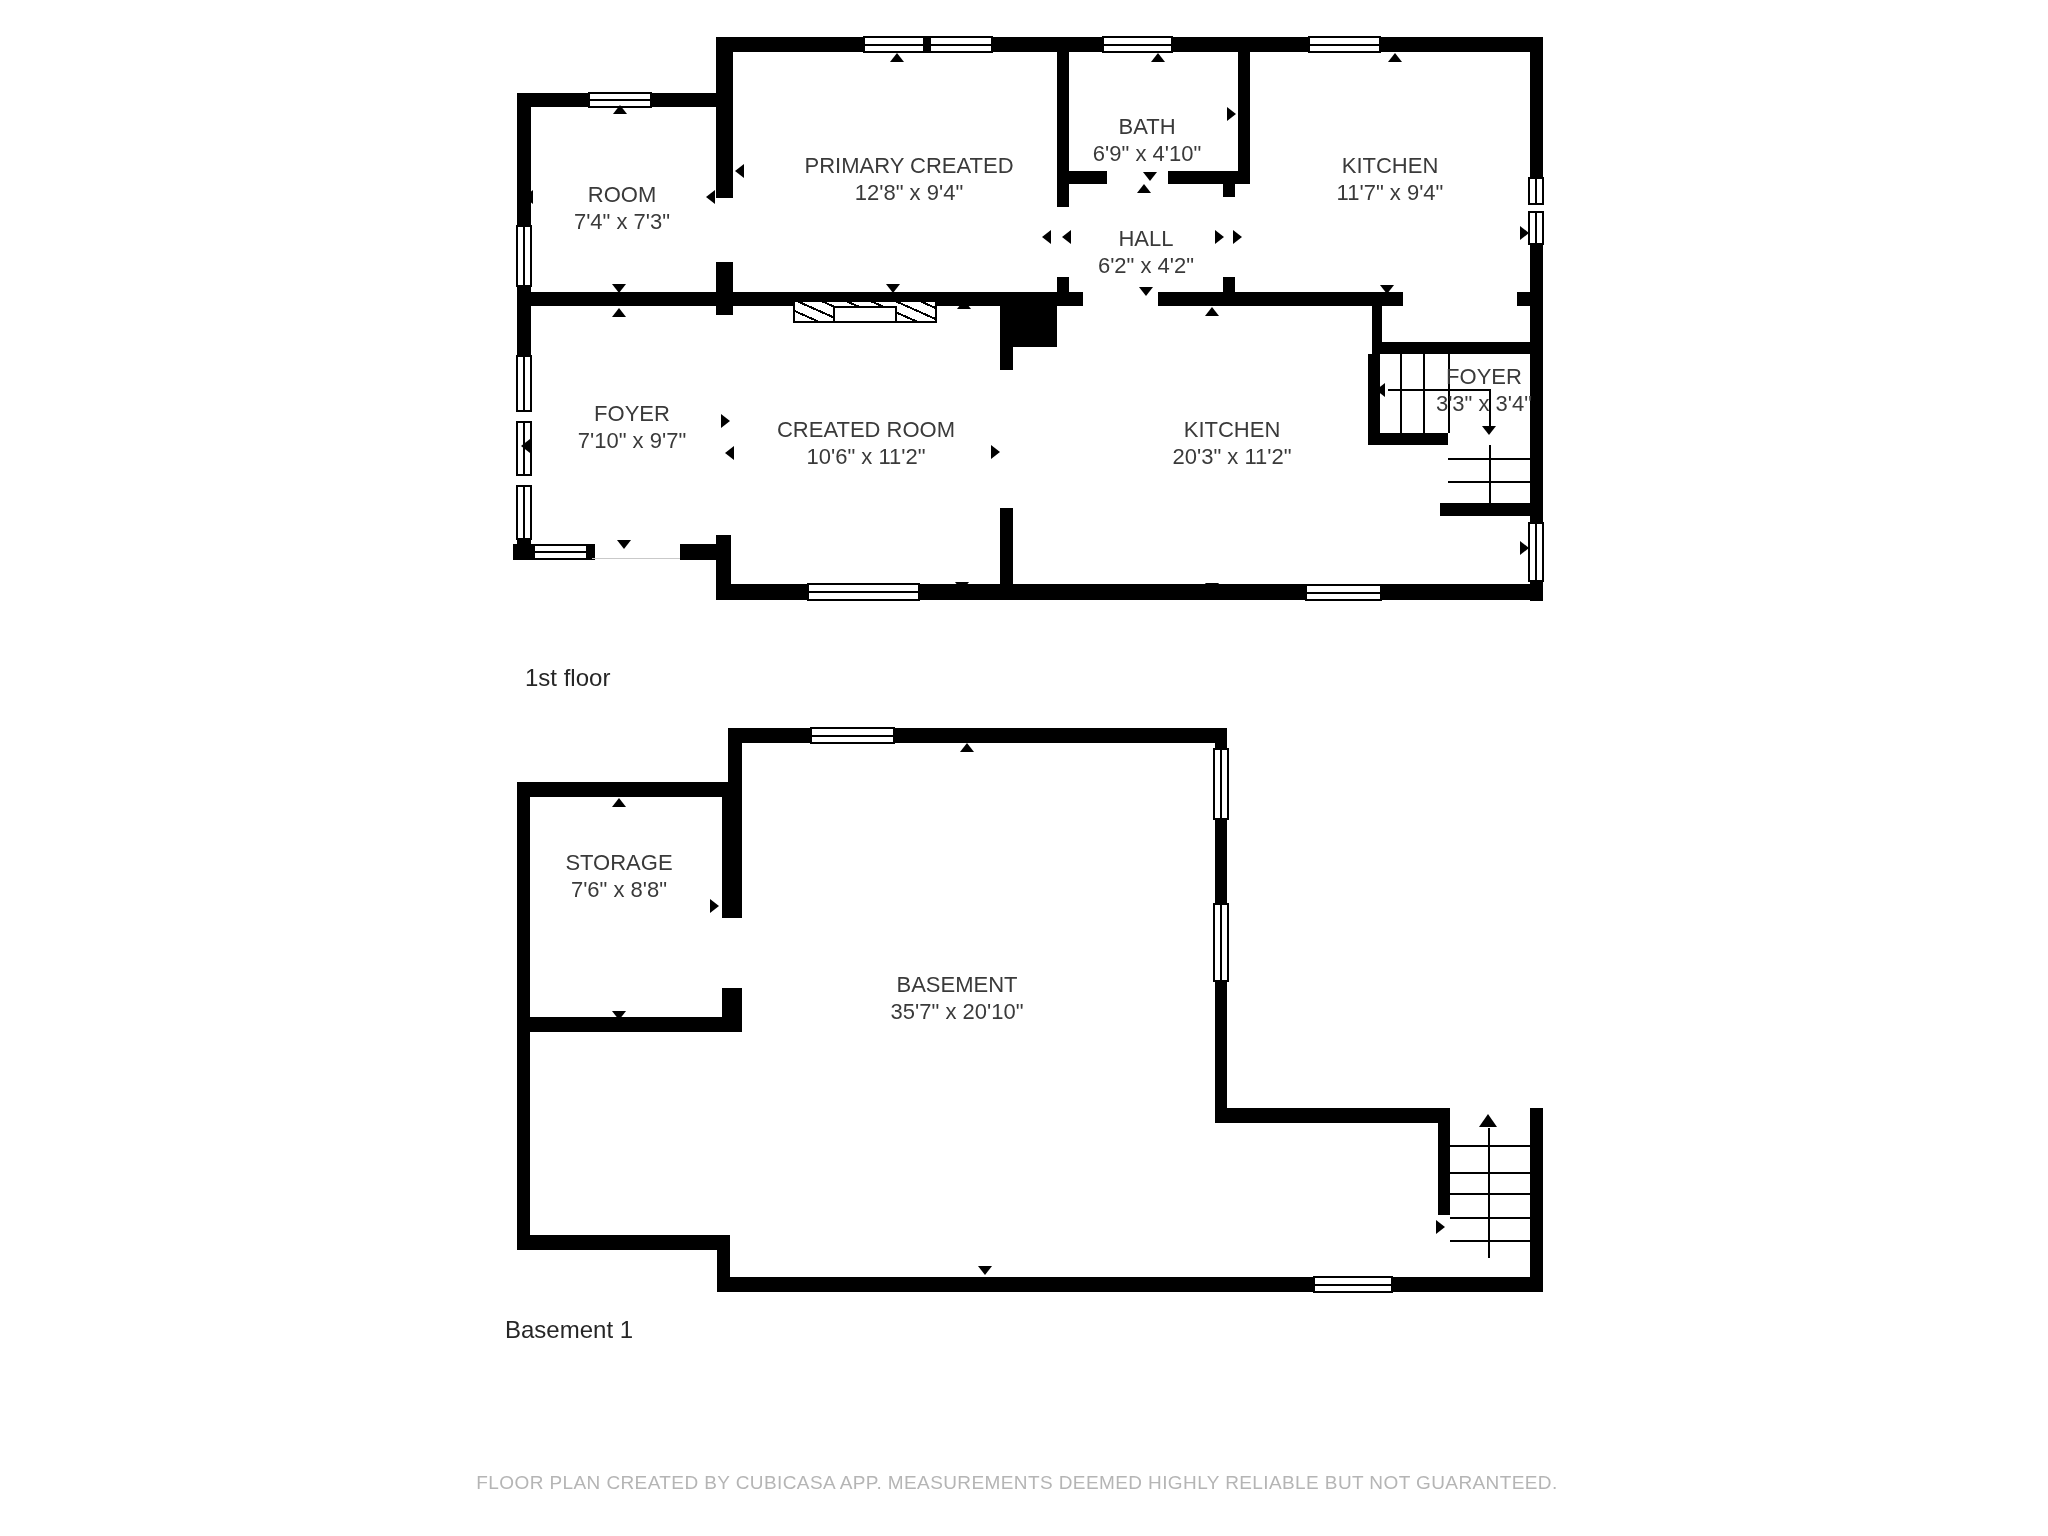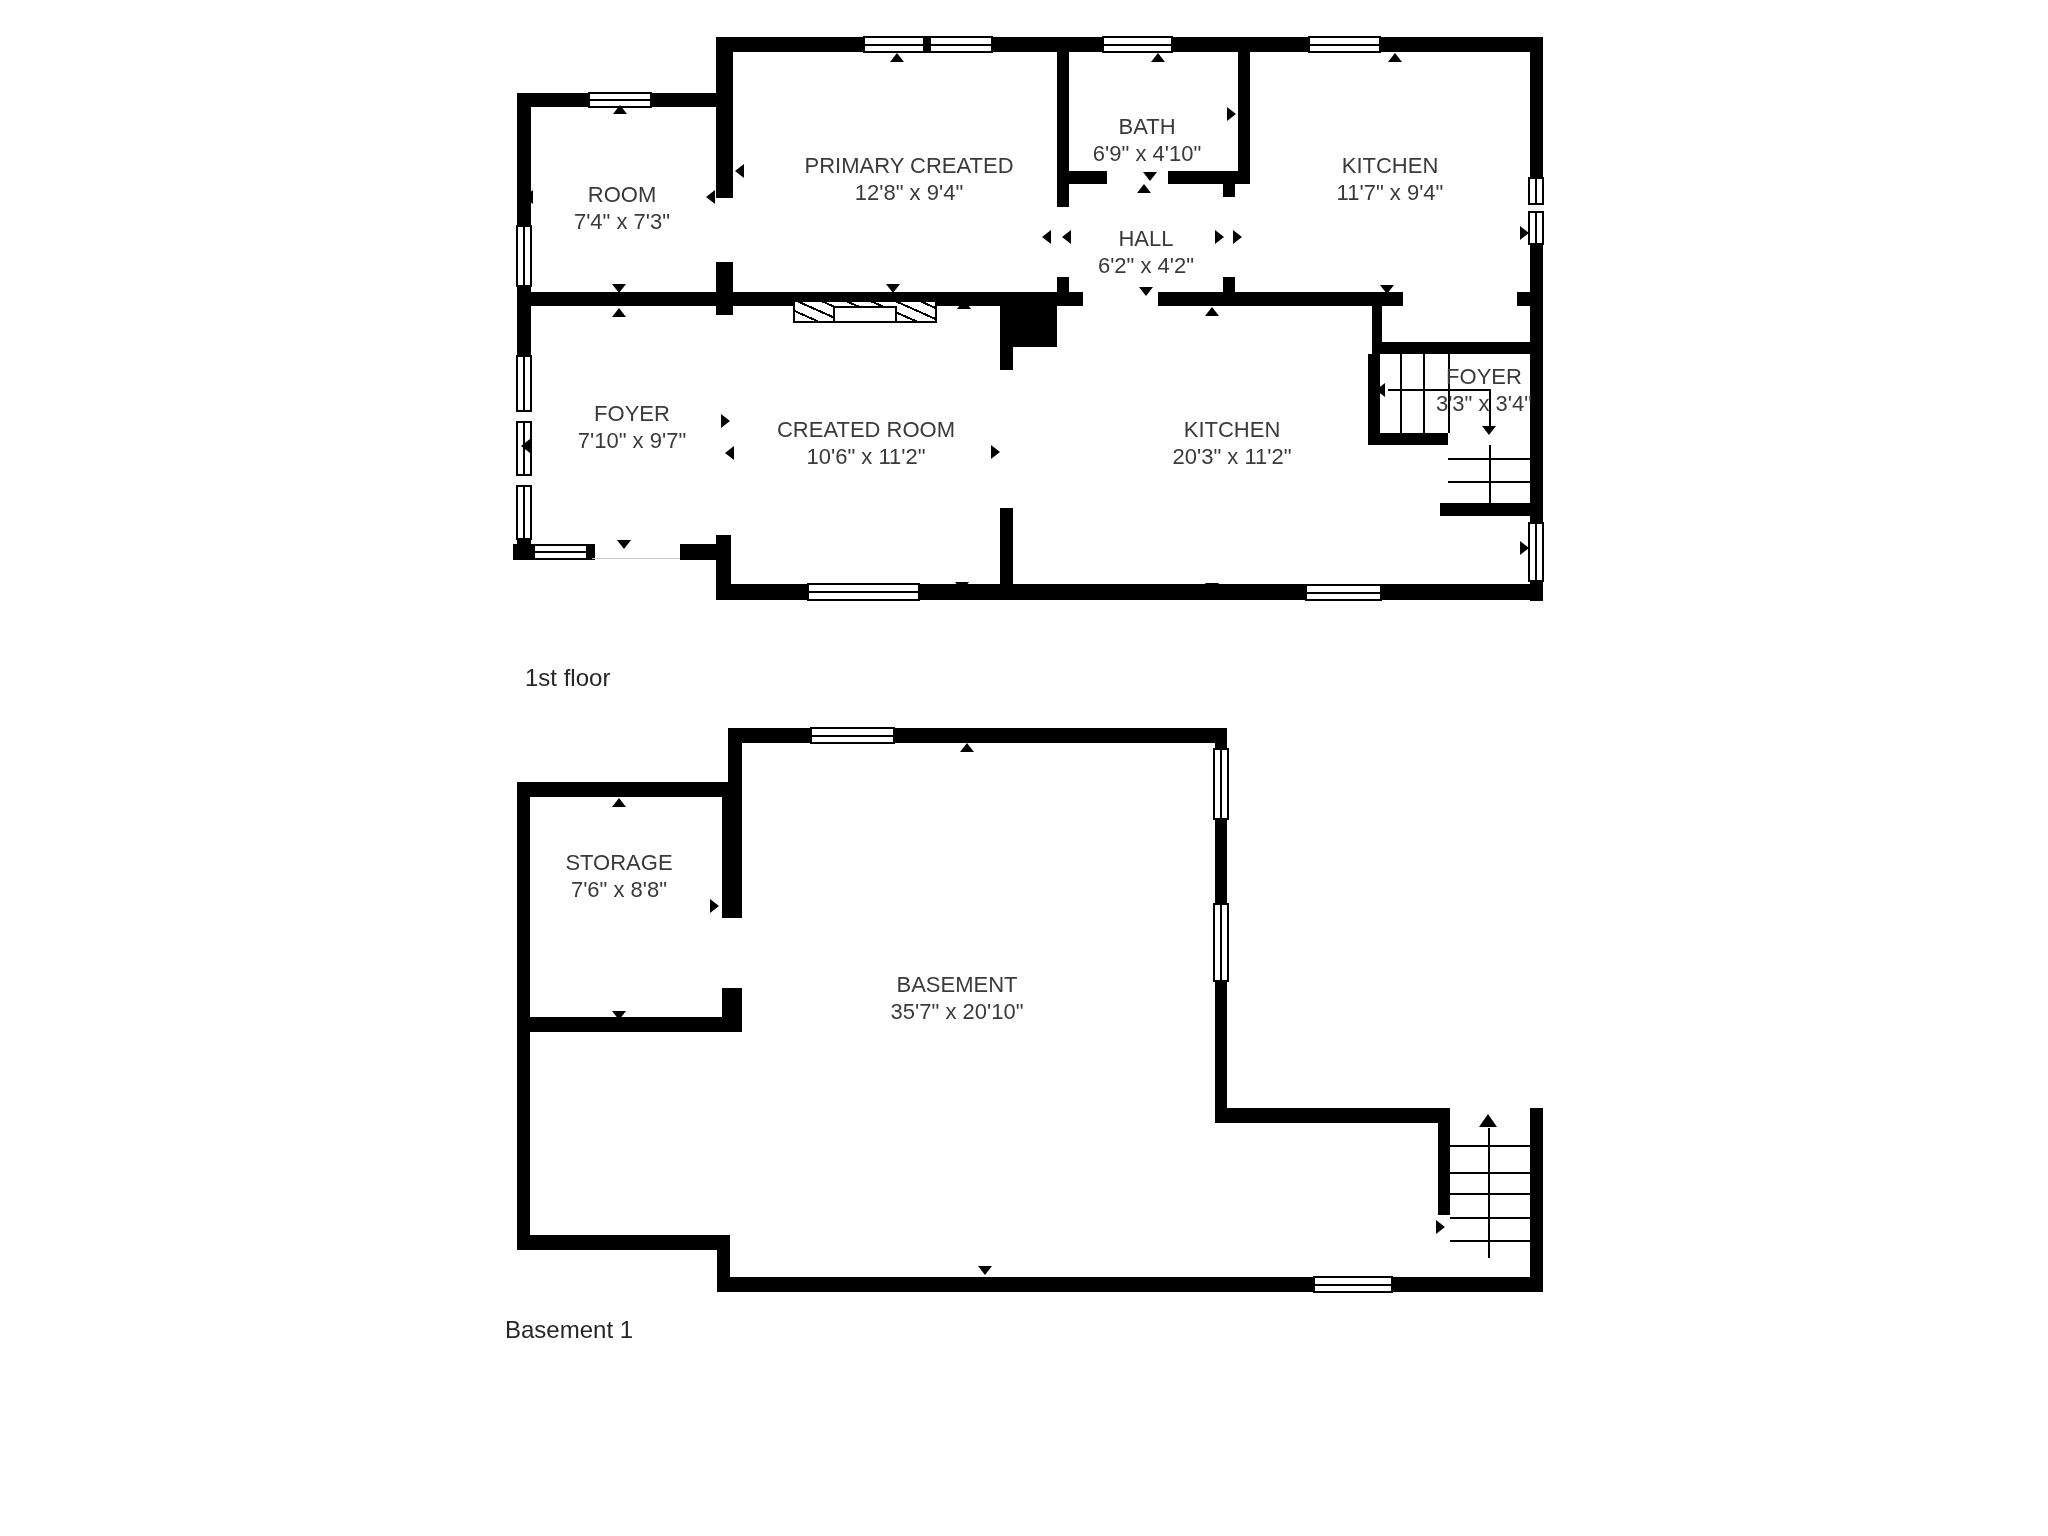--- a/index.html
+++ b/index.html
@@ -216,13 +216,14 @@
       <div>STORAGE</div>
       <div>7'6" x 8'8"</div>
     </div>
     <div class="lbl" style="left:957px;top:998px">
       <div>BASEMENT</div>
       <div>35'7" x 20'10"</div>
     </div>
     <div class="title" style="left:505px;top:1316px">Basement 1</div>
   </div>
 
+  <div class="footer" style="left:1017px;top:1472px">FLOOR PLAN CREATED BY CUBICASA APP. MEASUREMENTS DEEMED HIGHLY RELIABLE BUT NOT GUARANTEED.</div>
 </div>
 
 </body></html>

